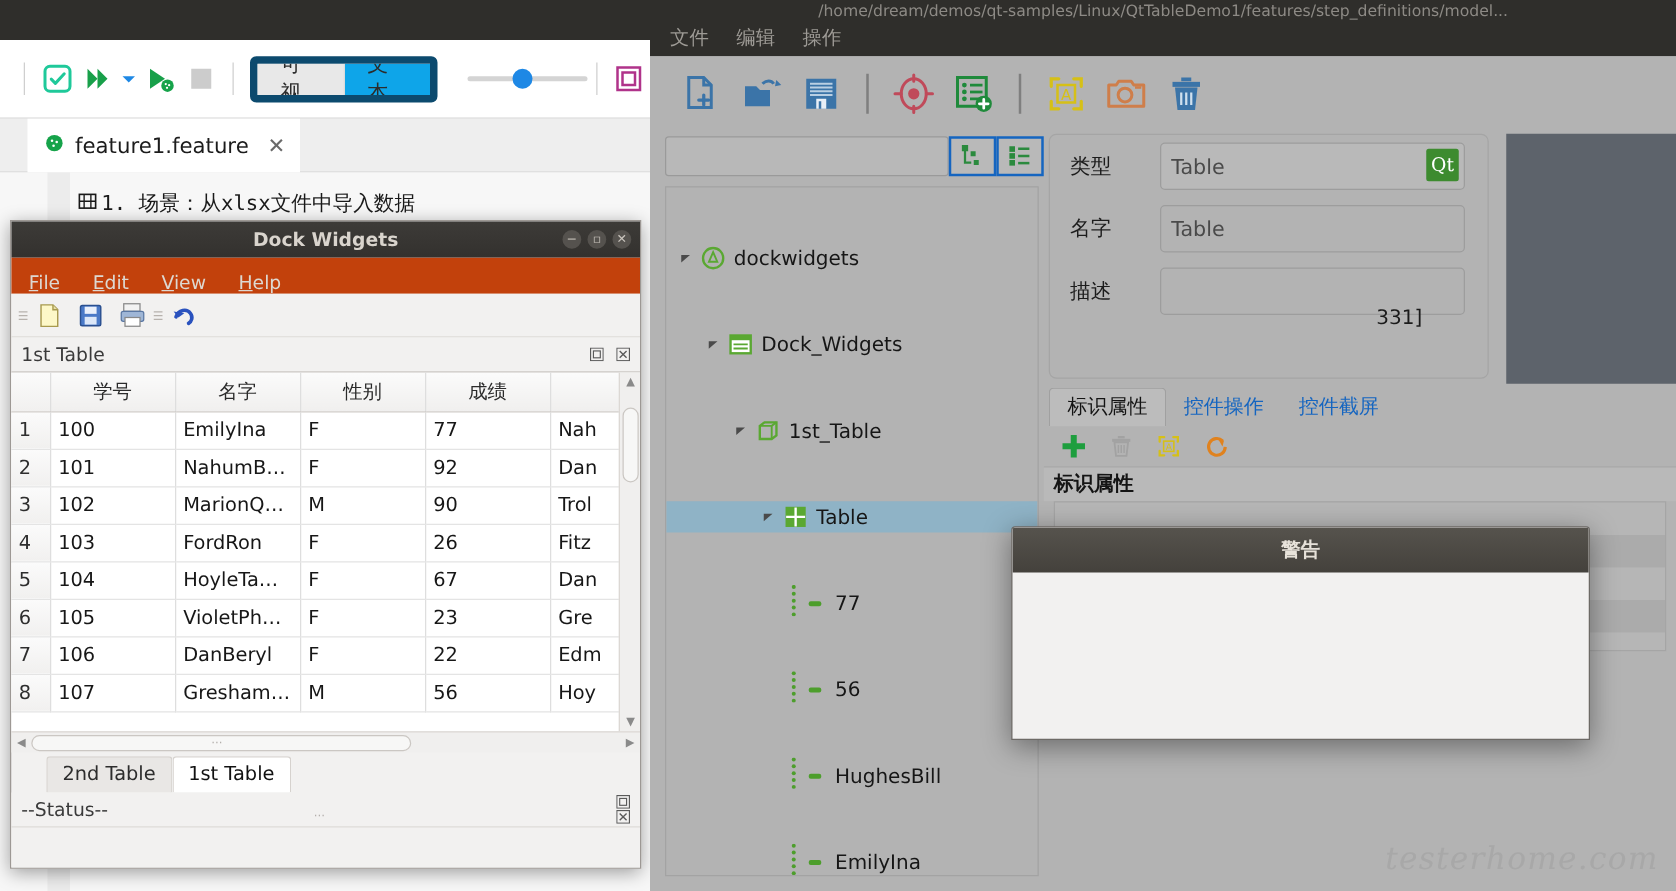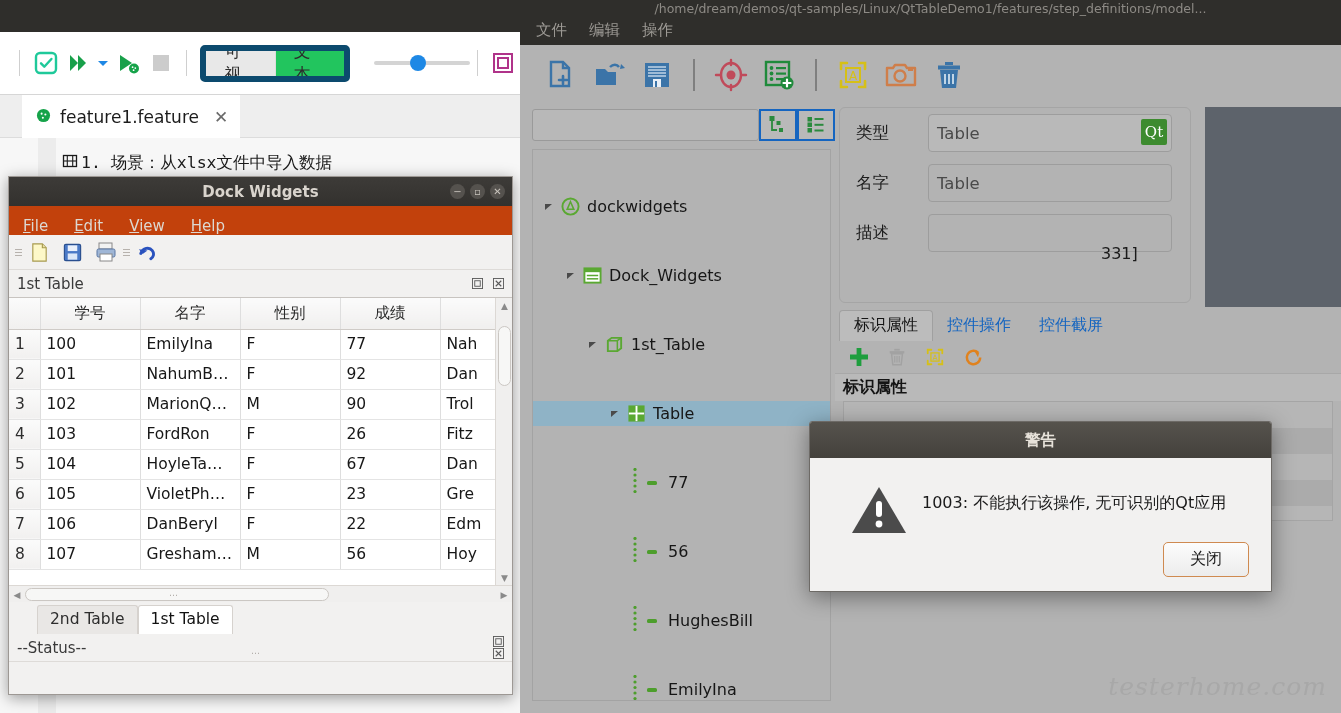--- a/index.html
+++ b/index.html
@@ -29,21 +29,21 @@
   .tb-btn {
     width: 34px; height: 34px; display: flex; align-items: center; justify-content: center;
     cursor: pointer; position: relative;
   }
   .seg-group {
     display: flex; border: 6px solid #0c4a6e; border-radius: 5px; overflow: hidden;
     height: 37px; background: #fff; margin-left: 4px;
   }
   .seg-btn {
     padding: 0 18px; display: flex; align-items: center; justify-content: center;
-    font-size: 17px; color: #2c2c2c; cursor: pointer; background: #22c55e;
+    font-size: 17px; color: #2c2c2c; cursor: pointer; background: #0ea5e9;
     border-right: 1px solid #dcdcdc;
   }
   .seg-btn.active { background: #e8e8e8; }
   .seg-btn:last-child { border-right: none; }
   .slider-wrap { margin-left: 24px; display: flex; align-items: center; width: 96px; height: 20px; position: relative; cursor: pointer; }
   .slider-track { position: absolute; left:0; top: 8px; width: 96px; height: 4px; background: #d4d4d4; border-radius: 2px; }
   .slider-knob { position: absolute; left: 36px; top: 2px; width: 16px; height: 16px; border-radius: 50%; background: #1e88e5; }
 
   #left-tabbar {
     position: absolute; left: 0; top: 95px; width: 520px; height: 43px;
@@ -834,26 +834,15 @@
       </div>
 
       <div id="watermark">testerhome.com</div>
     </div>
   </div>
 
   <div id="warn-dialog">
     <div id="warn-title">
       <span class="t">警告</span>
     </div>
-    <div id="warn-body">
-      <span id="warn-icon">
-        <svg width="56" height="50" viewBox="0 0 56 50">
-            <path d="M28 2L55 48H1z" fill="#4b4b4b"></path>
-            <rect x="25" y="16" width="6" height="16" rx="3" fill="#fff"></rect>
-            <circle cx="28" cy="39" r="3.4" fill="#fff"></circle>
-          </svg>
-      </span>
-      <span id="warn-msg">1003: 不能执行该操作, 无可识别的Qt应用</span>
-      <div id="warn-close">关闭</div>
-    </div>
   </div>
 
 </div>
 
 </body></html>

